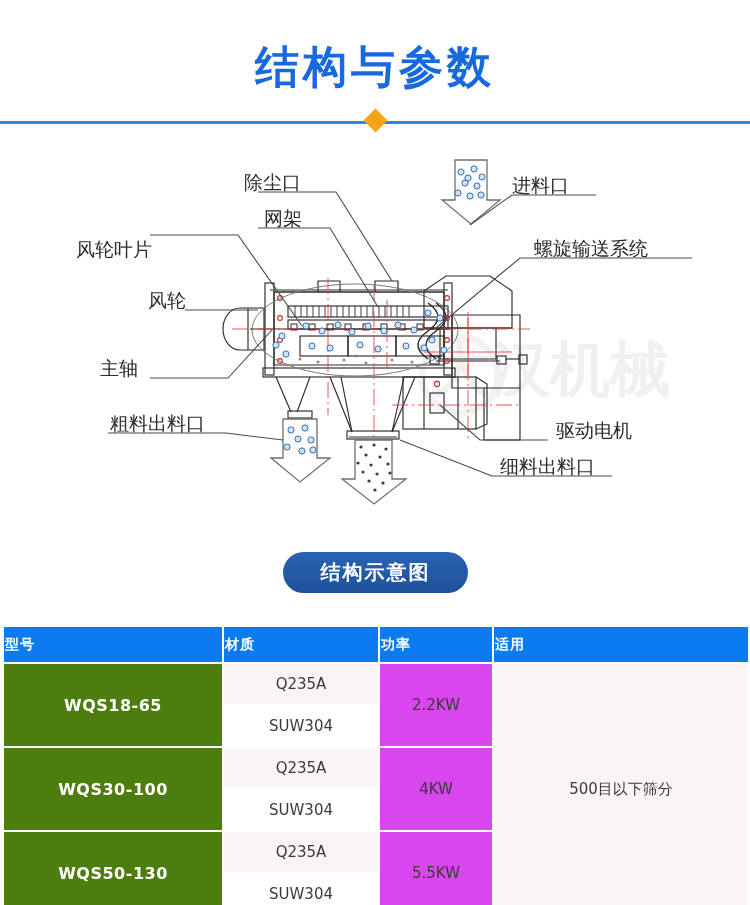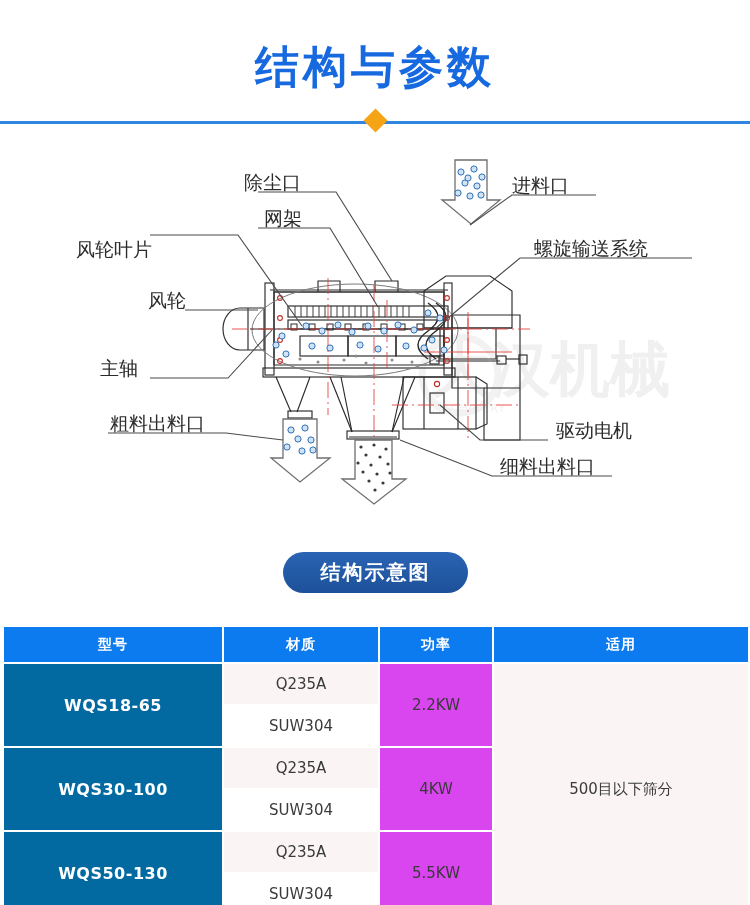--- a/index.html
+++ b/index.html
@@ -46,29 +46,29 @@
   }
 
   
   .spec-table{
     position:absolute;left:2px;top:625px;width:746px;
     border-collapse:separate;border-spacing:2px;
     table-layout:fixed;
   }
   .spec-table th{
     background:#0d7bf0;color:#ffffff;font-size:14px;font-weight:bold;
-    height:33px;text-align:center;letter-spacing:1px;
+    height:33px;text-align:left;letter-spacing:1px;
     font-family:"DejaVu Sans","Liberation Sans",sans-serif;
   }
   .spec-table td{
     text-align:center;font-size:15px;color:#3a3a3a;
     font-family:"DejaVu Sans","Liberation Sans",sans-serif;
   }
   td.model{
-    background:#0369a1;color:#ffffff;font-size:16px;font-weight:bold;
+    background:#4d7c0f;color:#ffffff;font-size:16px;font-weight:bold;
     letter-spacing:.5px;
   }
   td.mat-a{background:#faf4f4;height:38px;}
   td.mat-b{background:#ffffff;height:38px;}
   td.power{background:#d946ef;}
   td.apply{background:#faf4f4;font-size:15px;}
 
   .col1{width:218px;}
   .col2{width:154px;}
   .col3{width:112px;}

